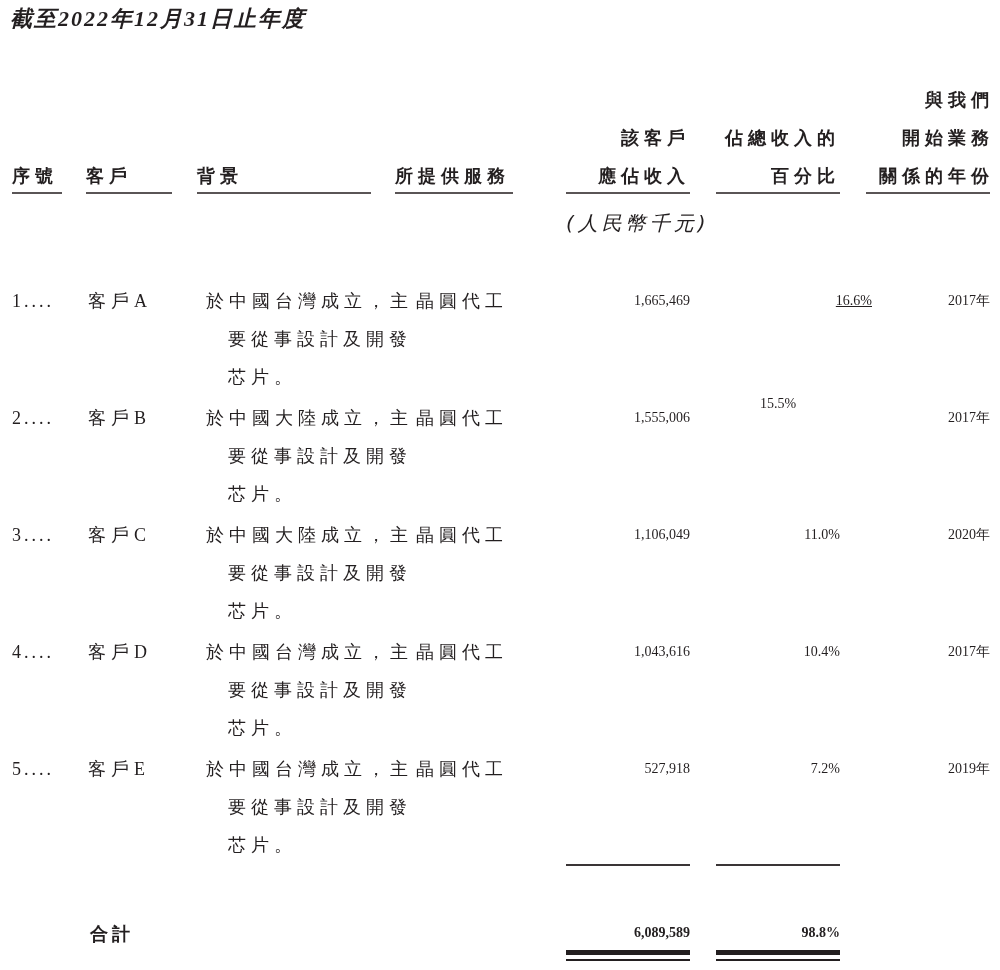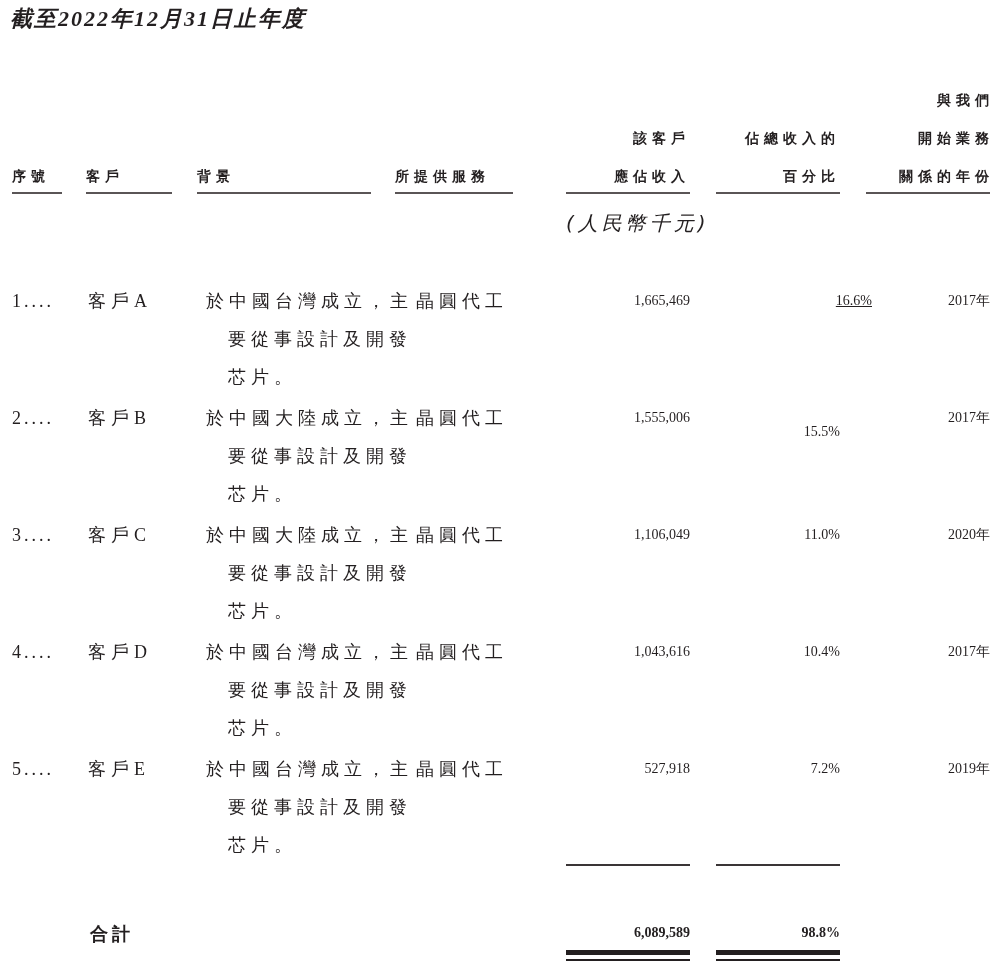--- a/index.html
+++ b/index.html
@@ -9,21 +9,21 @@
       font-family: "DejaVu Serif", "Liberation Serif", serif;
     }
     .abs { position: absolute; }
     .title {
       left: 10px; top: 4px; font-size: 22px; font-weight: bold; font-style: italic;
       letter-spacing: 2px; white-space: nowrap;
       font-family: "Liberation Serif", "DejaVu Serif", serif;
     }
     .hdr {
       font-family: Liberation Mono, monospace;
-      font-size: 14px; font-weight: bold; letter-spacing: 5px; white-space: nowrap;
+      font-size: 18px; font-weight: bold; letter-spacing: 5px; white-space: nowrap;
       line-height: 38px;
     }
     .hdr.right { text-align: right; }
     .hdr.center { text-align: right; }
     .uline { height: 2px; background: #5a5556; }
     .unit {
       font-family: "DejaVu Sans", "Liberation Sans", sans-serif;
       font-size: 20px; font-style: italic; letter-spacing: 4px; white-space: nowrap;
     }
     .cell {
@@ -91,21 +91,21 @@
   </div>
 
   <div>
     <div class="abs cell seq" style="left:12px; top:399px;">2....</div>
     <div class="abs cell cjk" style="left:88px; top:399px;">客戶B</div>
     <div class="abs cell cjk" style="left:206px; top:399px;">於中國大陸成立，主</div>
     <div class="abs cell cjk" style="left:228px; top:437px;">要從事設計及開發</div>
     <div class="abs cell cjk" style="left:228px; top:475px;">芯片。</div>
     <div class="abs cell cjk" style="left:416px; top:399px;">晶圓代工</div>
     <div class="abs cell num" style="left:566px; top:399px; width:124px;">1,555,006</div>
-    <div class="abs cell num" style="left:716px; top:413px; width:124px;">15.5%</div>
+    <div class="abs cell num" style="left:716px; top:385px; width:124px;text-align:center;">15.5%</div>
     <div class="abs cell num" style="left:866px; top:399px; width:124px;">2017年</div>
   </div>
 
   <div>
     <div class="abs cell seq" style="left:12px; top:516px;">3....</div>
     <div class="abs cell cjk" style="left:88px; top:516px;">客戶C</div>
     <div class="abs cell cjk" style="left:206px; top:516px;">於中國大陸成立，主</div>
     <div class="abs cell cjk" style="left:228px; top:554px;">要從事設計及開發</div>
     <div class="abs cell cjk" style="left:228px; top:592px;">芯片。</div>
     <div class="abs cell cjk" style="left:416px; top:516px;">晶圓代工</div>

